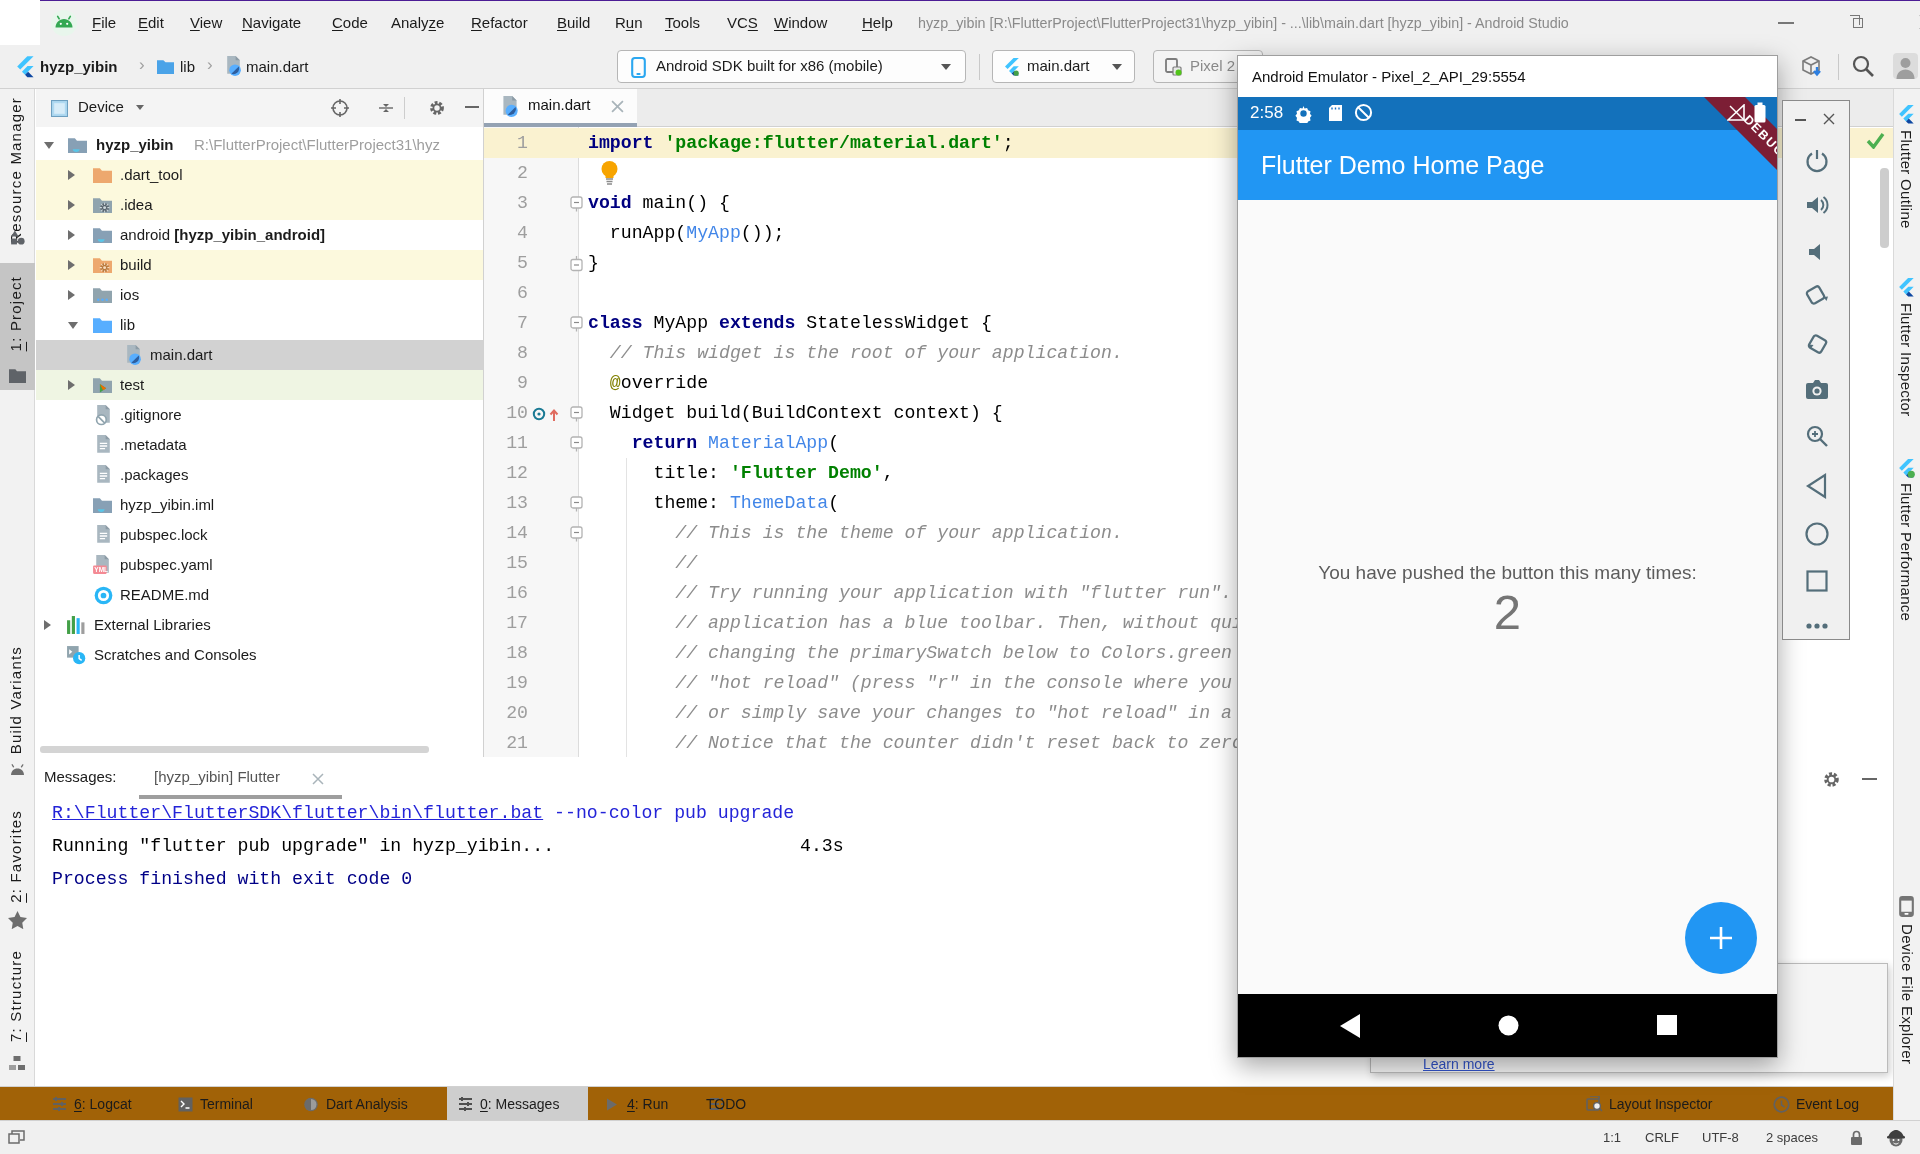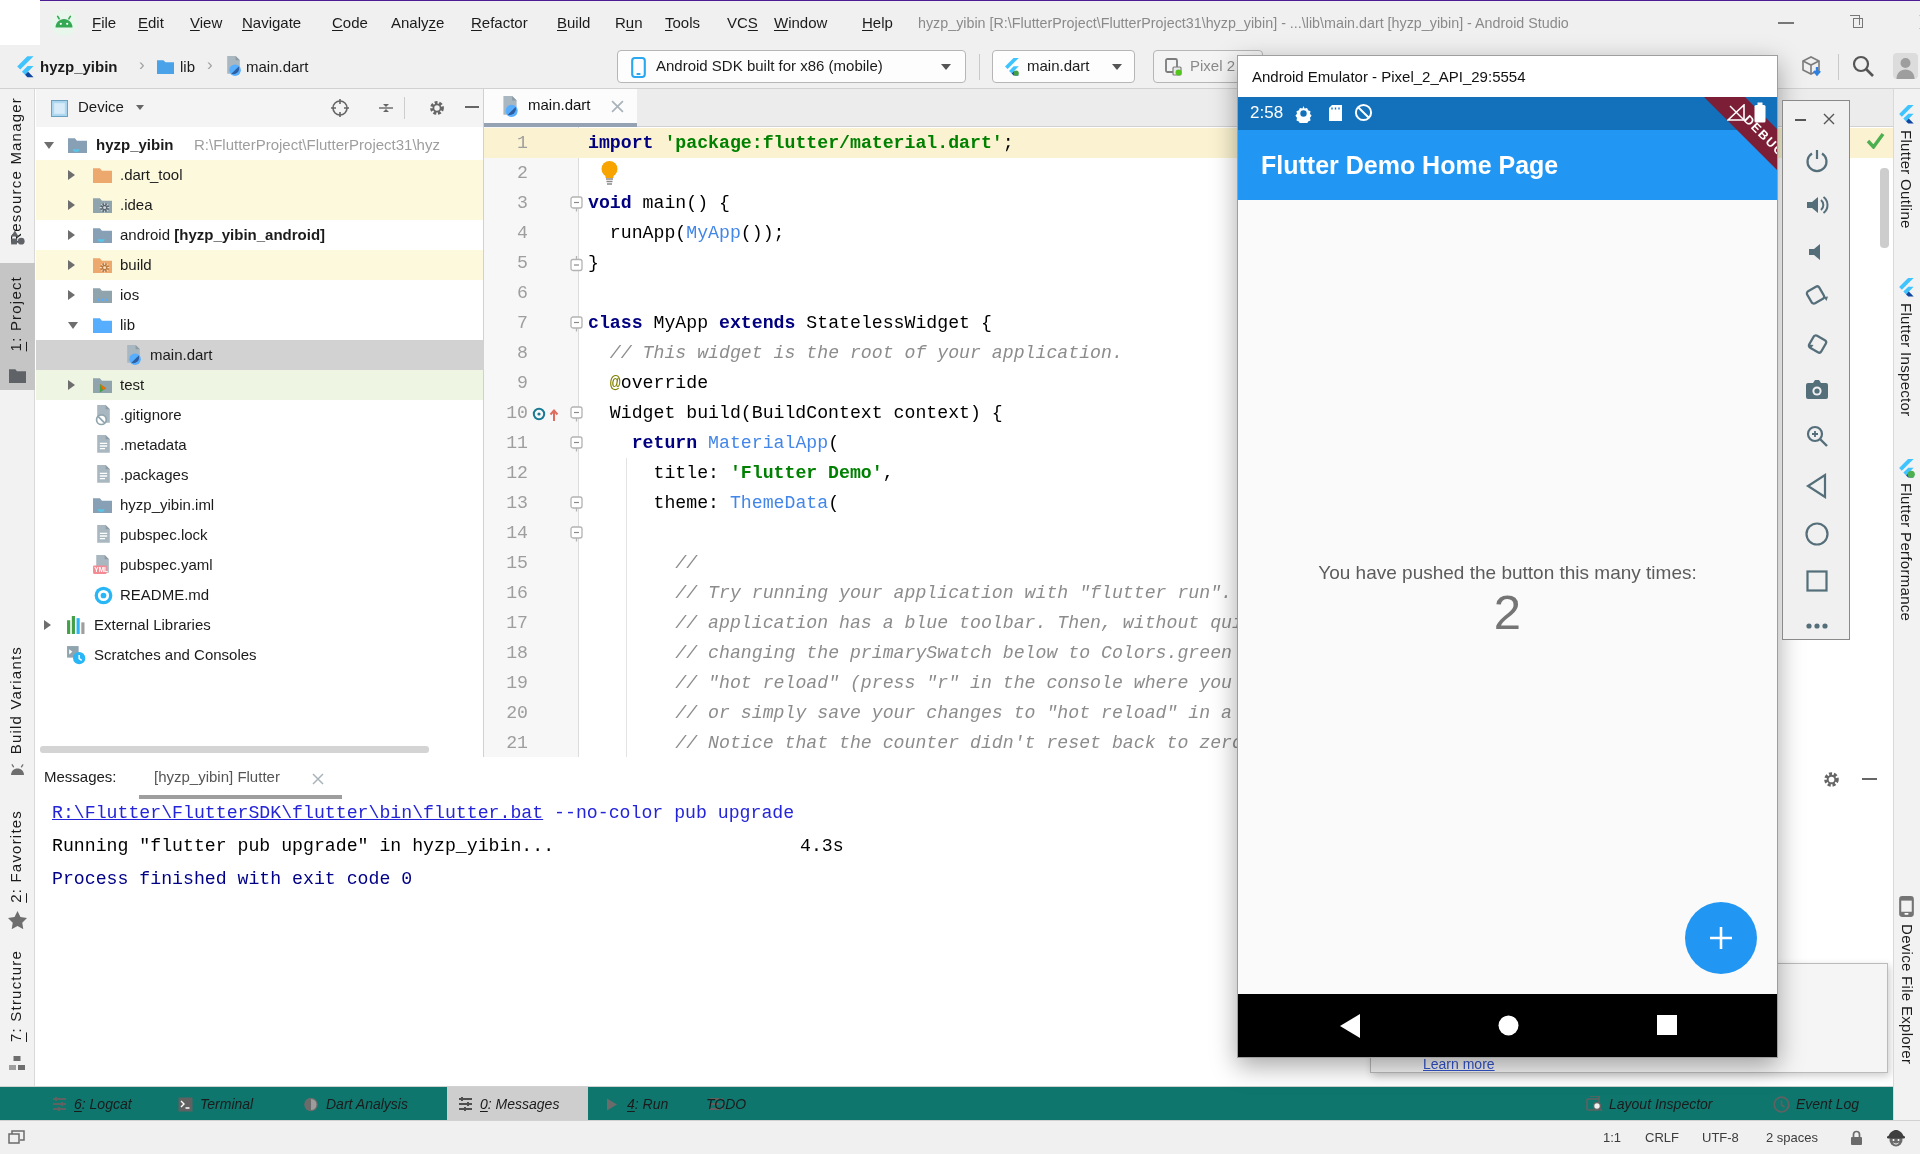--- a/index.html
+++ b/index.html
@@ -34,21 +34,21 @@
   .gut { position:absolute; left:0; width:110px; text-align:right; color:#9e9e9e; font-size:18.2px; font-family:"Liberation Mono",monospace; height:30px; line-height:30px; padding-right:66px; }
   .cl { position:absolute; left:104px; font-size:18.2px; font-family:"Liberation Mono",monospace; height:30px; line-height:30px; white-space:pre; color:#000; }
   .k { color:#000080; font-weight:bold; }
   .s { color:#008000; font-weight:bold; }
   .c { color:#8c8c8c; font-style:italic; }
   .t { color:#4286e8; }
   .an { color:#808000; }
   
   #msgs { left:36px; top:757px; width:1857px; height:329px; background:#fff; }
   
-  #brow1 { left:0; top:1086px; width:1893px; height:34px; background:#0f766e; border-top:1px solid #d1d1d1;font-style:italic; }
+  #brow1 { left:0; top:1086px; width:1893px; height:34px; background:#a16207; border-top:1px solid #d1d1d1; }
   #brow1 .bi { position:absolute; top:0; height:34px; line-height:34px; font-size:14px; color:#1b1b1b; }
   #srow { left:0; top:1120px; width:1920px; height:34px; background:#f0f0f0; border-top:1px solid #d1d1d1; }
   #srow .si { position:absolute; top:0; height:34px; line-height:34px; font-size:13px; color:#3c3c3c; }
   
   #rstripe { left:1893px; top:89px; width:27px; height:1031px; background:#f2f2f2; border-left:1px solid #d9d9d9; }
   
   #emuwin { left:1237px; top:55px; width:541px; height:1003px; background:#fff; border:1px solid #9e9e9e; box-shadow:0 8px 24px rgba(0,0,0,0.35); }
   #emutitle { position:absolute; left:0; top:0; width:539px; height:41px; background:#fff; font-size:15px; color:#111; line-height:41px; padding-left:14px; }
   #emuscreen { position:absolute; left:0; top:41px; width:539px; height:960px; background:#fafafa; overflow:hidden; }
   #estatus { position:absolute; left:0; top:0; width:539px; height:33px; background:#1371bb; color:#fff; }
@@ -409,20 +409,21 @@
   <div class="cl" style="top:99px"><span class="k">void</span> main() {</div>
   <div class="cl" style="top:129px">  runApp(<span class="t">MyApp</span>());</div>
   <div class="cl" style="top:159px">}</div>
   <div class="cl" style="top:219px"><span class="k">class</span> MyApp <span class="k">extends</span> StatelessWidget {</div>
   <div class="cl" style="top:249px">  <span class="c">// This widget is the root of your application.</span></div>
   <div class="cl" style="top:279px">  <span class="an">@</span>override</div>
   <div class="cl" style="top:309px">  Widget build(BuildContext context) {</div>
   <div class="cl" style="top:339px">    <span class="k">return</span> <span class="t">MaterialApp</span>(</div>
   <div class="cl" style="top:369px">      title: <span class="s">'Flutter Demo'</span>,</div>
   <div class="cl" style="top:399px">      theme: <span class="t">ThemeData</span>(</div>
+  <div class="cl" style="top:429px">        <span class="c">// This is the theme of your application.</span></div>
   <div class="cl" style="top:459px">        <span class="c">//</span></div>
   <div class="cl" style="top:489px">        <span class="c">// Try running your application with "flutter run". You'll see the</span></div>
   <div class="cl" style="top:519px">        <span class="c">// application has a blue toolbar. Then, without quitting the app, try</span></div>
   <div class="cl" style="top:549px">        <span class="c">// changing the primarySwatch below to Colors.green and then invoke</span></div>
   <div class="cl" style="top:579px">        <span class="c">// "hot reload" (press "r" in the console where you ran "flutter run",</span></div>
   <div class="cl" style="top:609px">        <span class="c">// or simply save your changes to "hot reload" in a Flutter IDE).</span></div>
   <div class="cl" style="top:639px">        <span class="c">// Notice that the counter didn't reset back to zero; the application</span></div>
   <svg class="abs" style="left:86px;top:107px" width="14" height="16" viewBox="0 0 14 16">
       <rect x="1" y="1" width="11" height="11" rx="2" fill="#fff" stroke="#b3b3b3" stroke-width="1.3"></rect>
       <path d="M6.5 12v3.5" stroke="#b3b3b3" stroke-width="1.3"></path>
@@ -602,21 +603,21 @@
     <svg class="abs" style="left:489px;top:7px;z-index:4" width="20" height="18" viewBox="0 0 20 18">
         <path d="M1 16L17 1v15z" fill="none" stroke="#fff" stroke-width="1.6"></path>
         <path d="M3 2l14 14" stroke="#fff" stroke-width="1.4"></path>
       </svg>
     <svg class="abs" style="left:516px;top:5px;z-index:4" width="12" height="21" viewBox="0 0 12 21">
         <rect x="0.5" y="3" width="11" height="17.5" rx="1.5" fill="#fff"></rect>
         <rect x="3.5" y="0.5" width="5" height="3" fill="#fff"></rect>
       </svg>
     <div class="abs" style="left:441px;top:25px;width:170px;height:29px;background:#7c1e35;transform:rotate(45deg);color:#fff;font-weight:bold;font-size:12.5px;letter-spacing:1.5px;text-align:center;line-height:29px;z-index:3">DEBUG</div>
     <div id="eappbar">
-        <span class="abs" style="left:23px;top:21px;font-size:25px;font-weight:bold;color:#fff">Flutter Demo Home Page</span>
+        <span class="abs" style="left:23px;top:21px;font-size:25px;font-weight:normal;color:#fff">Flutter Demo Home Page</span>
       </div>
     <div class="abs" style="left:0;top:465px;width:539px;height:22px;text-align:center;font-size:19px;color:#5c5c5c">You have pushed the button this many times:</div>
     <div class="abs" style="left:0;top:487px;width:539px;height:52px;text-align:center;font-size:49px;color:#757575">2</div>
     <div class="abs" style="left:447px;top:805px;width:72px;height:72px;border-radius:50%;background:#2196f3">
       <svg class="abs" style="left:19px;top:19px" width="34" height="34" viewBox="0 0 34 34">
           <path d="M17 6v22M6 17h22" stroke="#fff" stroke-width="2.6"></path>
         </svg>
     </div>
     <div id="enav">
       <svg class="abs" style="left:100px;top:19px" width="24" height="26" viewBox="0 0 24 26">

